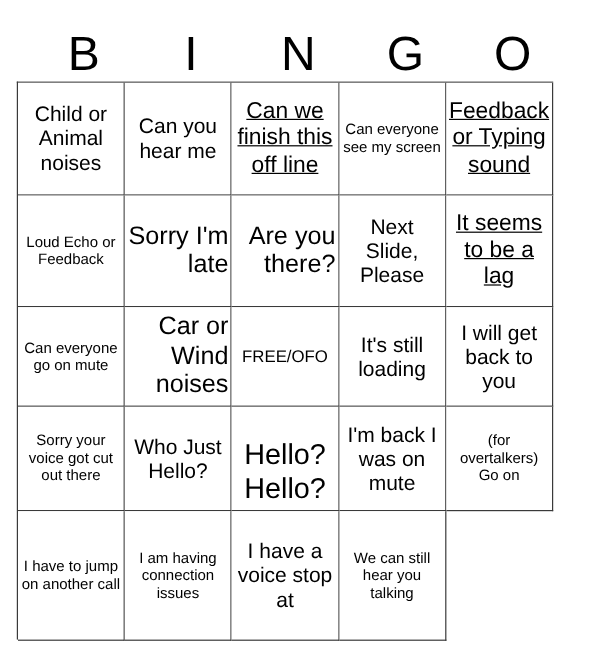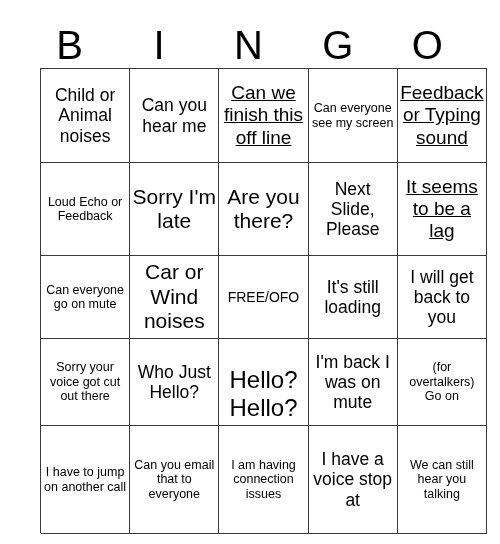--- a/index.html
+++ b/index.html
@@ -40,21 +40,21 @@
     font-size: 40px;
     font-weight: 400;
     line-height: 1;
     letter-spacing: 0px;
     color: #000000;
   }
 
   
   #grid {
     position: absolute;
-    left: 40px;
+    left: 14px;
     top: 68px;
     width: 447px;
     height: 465px;
     display: grid;
     grid-template-columns: repeat(5, 1fr);
     grid-template-rows: 94px 93px 83px 87px 108px;
     border-left: 1.5px solid #3a3a3a;
     border-top: 1.5px solid #3a3a3a;
     box-sizing: border-box;
     background: #ffffff;
@@ -77,21 +77,21 @@
     width: 100%;
     line-height: 1.16;
     word-wrap: break-word;
     color: #000000;
   }
 
   
   .fs-xs .celltext { font-size: 12.5px; }
   .fs-sm .celltext { font-size: 19px; text-decoration: underline; }
   .fs-md .celltext { font-size: 17.5px; }
-  .fs-lg .celltext { font-size: 21px; }
+  .fs-lg .celltext { font-size: 21px; text-align: right; }
   .fs-xl .celltext { font-size: 24px; margin-top: 24px; }
 
   .cell.free .celltext { font-size: 14px; }
 </style>
 </head>
 <body>
 
 <div id="card">
 
   <div id="header-row">
@@ -165,23 +165,20 @@
         <span class="celltext">I'm back I was on mute</span>
       </div>
     <div class="cell fs-xs">
         <span class="celltext">(for overtalkers) Go on</span>
       </div>
 
     <div class="cell fs-xs">
         <span class="celltext">I have to jump on another call</span>
       </div>
     <div class="cell fs-xs">
-        <span class="celltext">Can you email that to everyone</span>
-      </div>
-    <div class="cell fs-xs">
         <span class="celltext">I am having connection issues</span>
       </div>
     <div class="cell fs-md">
         <span class="celltext">I have a voice stop at</span>
       </div>
     <div class="cell fs-xs">
         <span class="celltext">We can still hear you talking</span>
       </div>
   </div>
 

